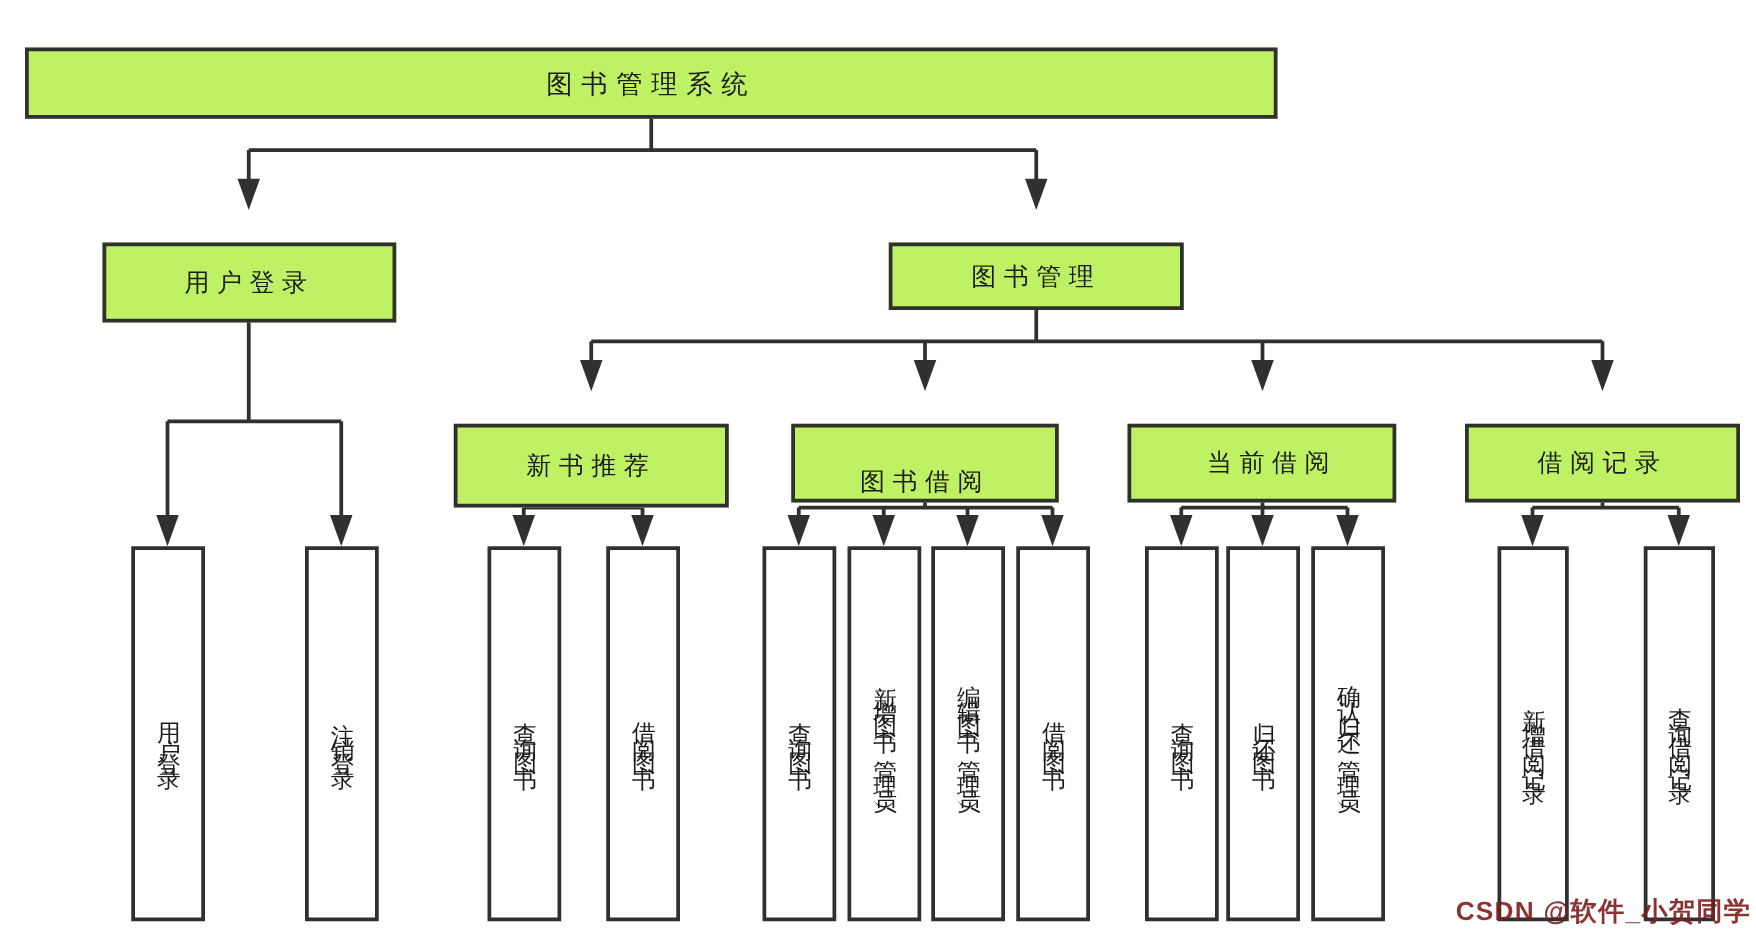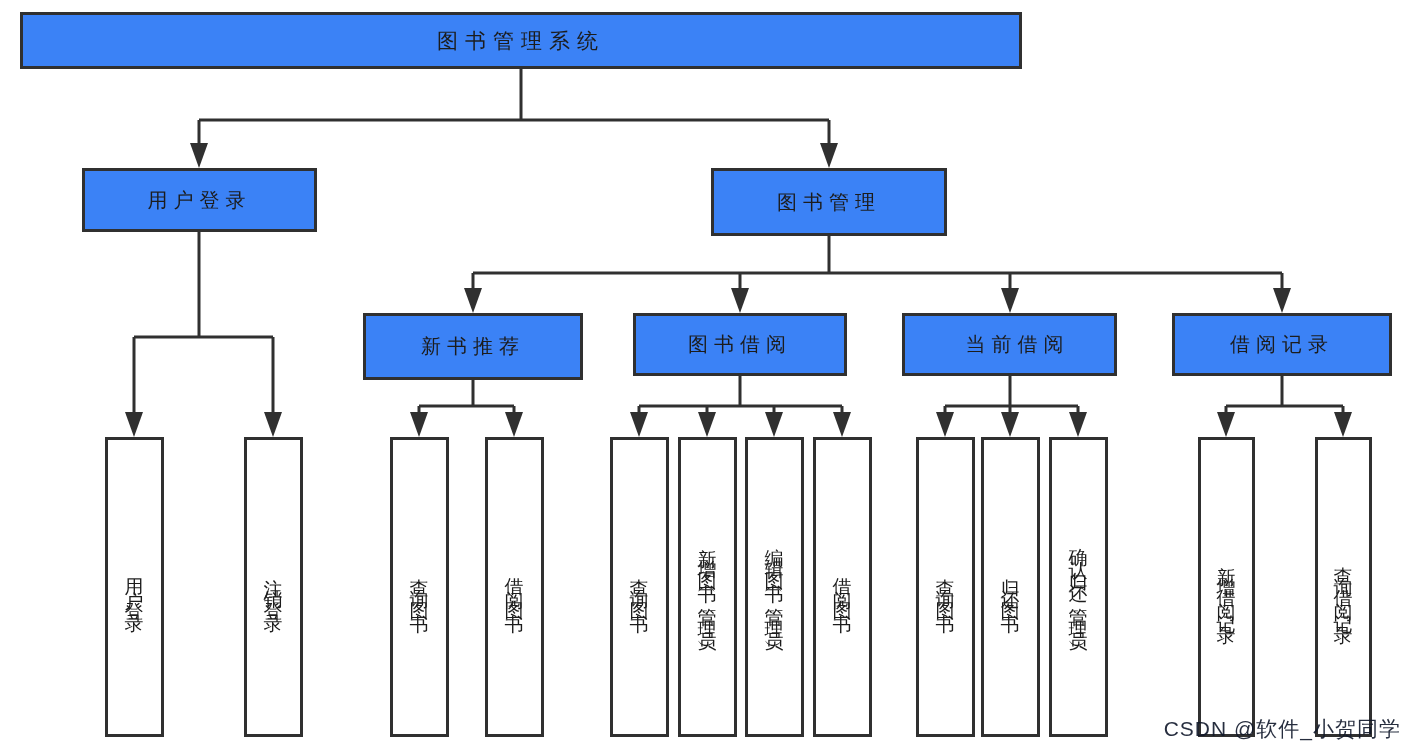--- a/index.html
+++ b/index.html
@@ -7,22 +7,22 @@
     position:relative;width:1405px;height:747px;overflow:hidden;
     background:var(--bg,#ffffff);
     font-family:"Liberation Sans",sans-serif;
     color:var(--text,#1c1c1c);
   }
   .connectors{position:absolute;left:0;top:0;z-index:1;}
   .connectors path{stroke:var(--line,#303030);stroke-width:3;fill:none;}
   .connectors polygon{fill:var(--line,#303030);stroke:none;}
   .hnode{
     position:absolute;z-index:2;box-sizing:border-box;
-    background:#3b82f6;border:3px solid var(--line,#303030);
-    display:flex;align-items:center;justify-content:center;
+    background:#bef264;border:3px solid var(--line,#303030);
+    display:flex;align-items:center;justify-content:center;margin-top:26px;
   }
   .hnode .hlabel{font-size:20px;letter-spacing:6px;white-space:nowrap;}
   .hnode.root .hlabel{font-size:21px;letter-spacing:7px;}
   .vnode{
     position:absolute;top:437px;width:59px;height:300px;z-index:2;box-sizing:border-box;
     background:#ffffff;border:3px solid var(--line,#303030);
     display:flex;align-items:center;justify-content:center;
   }
   .vtext{writing-mode:vertical-rl;font-size:19px;letter-spacing:12px;line-height:1;white-space:nowrap;}
   .watermark{
@@ -71,28 +71,28 @@
     <polygon points="1334,412 1352,412 1343,437"></polygon>
   </svg>
 
   <div class="hnode root" style="left:20px;top:12px;width:1002px;height:57px;">
     <span class="hlabel">图书管理系统</span>
   </div>
 
   <div class="hnode" style="left:82px;top:168px;width:235px;height:64px;">
     <span class="hlabel">用户登录</span>
   </div>
-  <div class="hnode" style="left:711px;top:168px;width:236px;height:68px;">
+  <div class="hnode" style="left:711px;top:168px;width:236px;height:54px;">
     <span class="hlabel">图书管理</span>
   </div>
 
   <div class="hnode" style="left:363px;top:313px;width:220px;height:67px;">
     <span class="hlabel">新书推荐</span>
   </div>
-  <div class="hnode" style="left:633px;top:313px;width:214px;height:63px;">
+  <div class="hnode" style="left:633px;top:313px;width:214px;height:63px;align-items:flex-end;">
     <span class="hlabel">图书借阅</span>
   </div>
   <div class="hnode" style="left:902px;top:313px;width:215px;height:63px;padding-left:16px;">
     <span class="hlabel">当前借阅</span>
   </div>
   <div class="hnode" style="left:1172px;top:313px;width:220px;height:63px;">
     <span class="hlabel">借阅记录</span>
   </div>
 
   <div class="vnode" style="left:105px;">
@@ -132,15 +132,15 @@
     <span class="vtext">确认归还（管理员）</span>
   </div>
 
   <div class="vnode" style="left:1198px;width:57px;">
     <span class="vtext">新增借阅记录</span>
   </div>
   <div class="vnode" style="left:1315px;width:57px;">
     <span class="vtext">查询借阅记录</span>
   </div>
 
-  <div class="watermark" style="color: #0f172a;">CSDN @软件_小贺同学</div>
+  <div class="watermark" style="color: #7f1d1d; font-weight: bold;">CSDN @软件_小贺同学</div>
 
 </div>
 
 </body></html>

